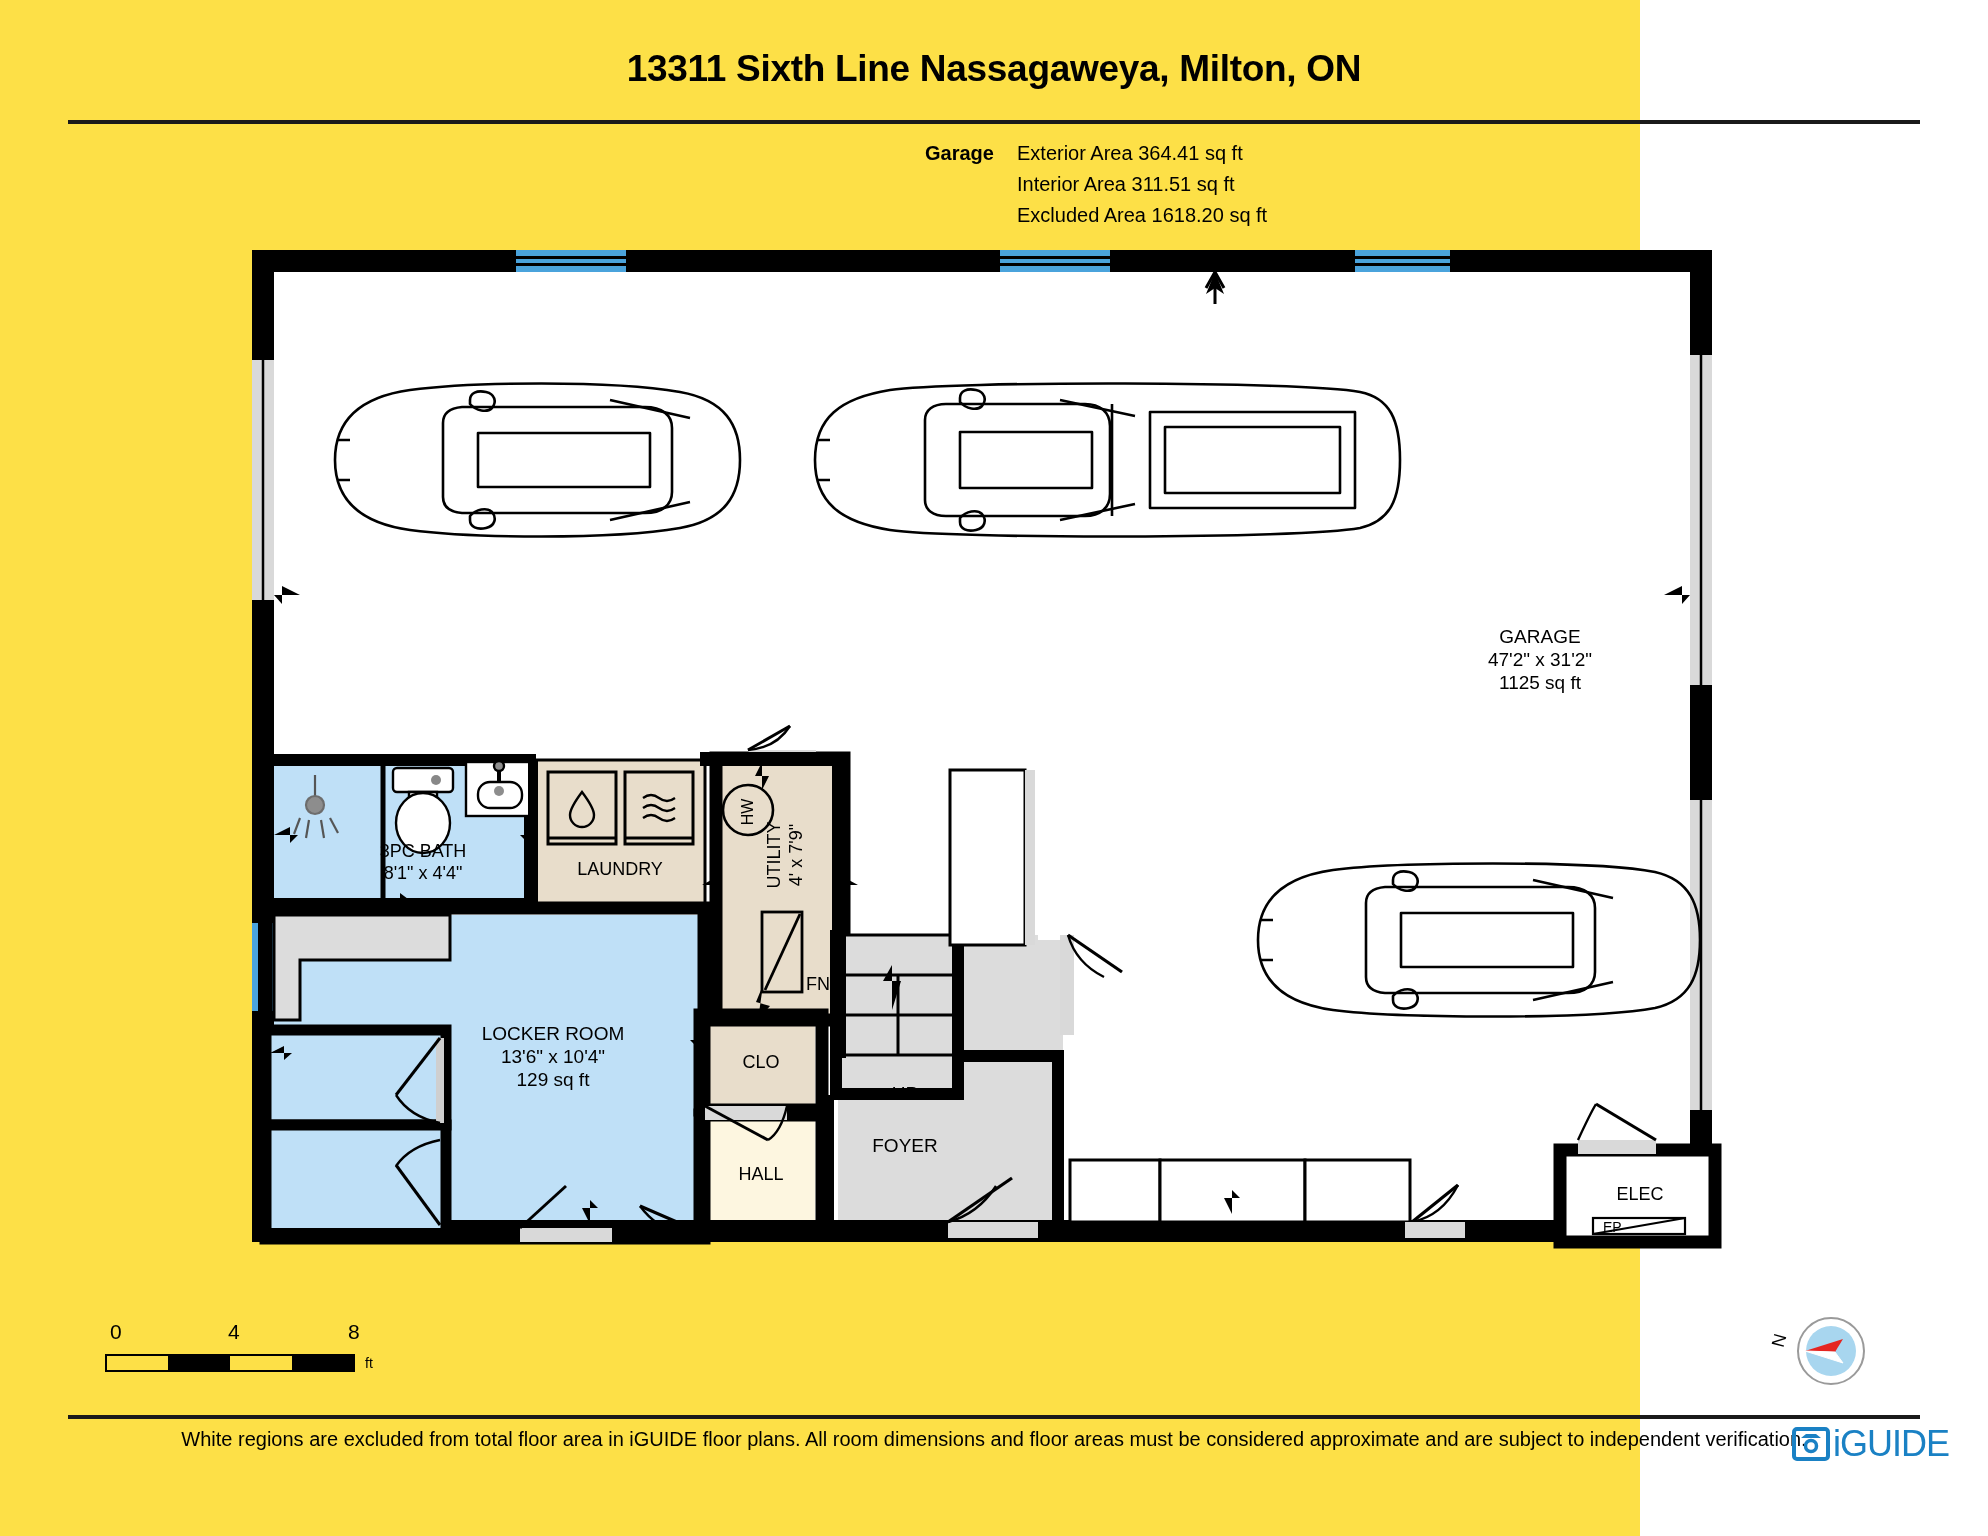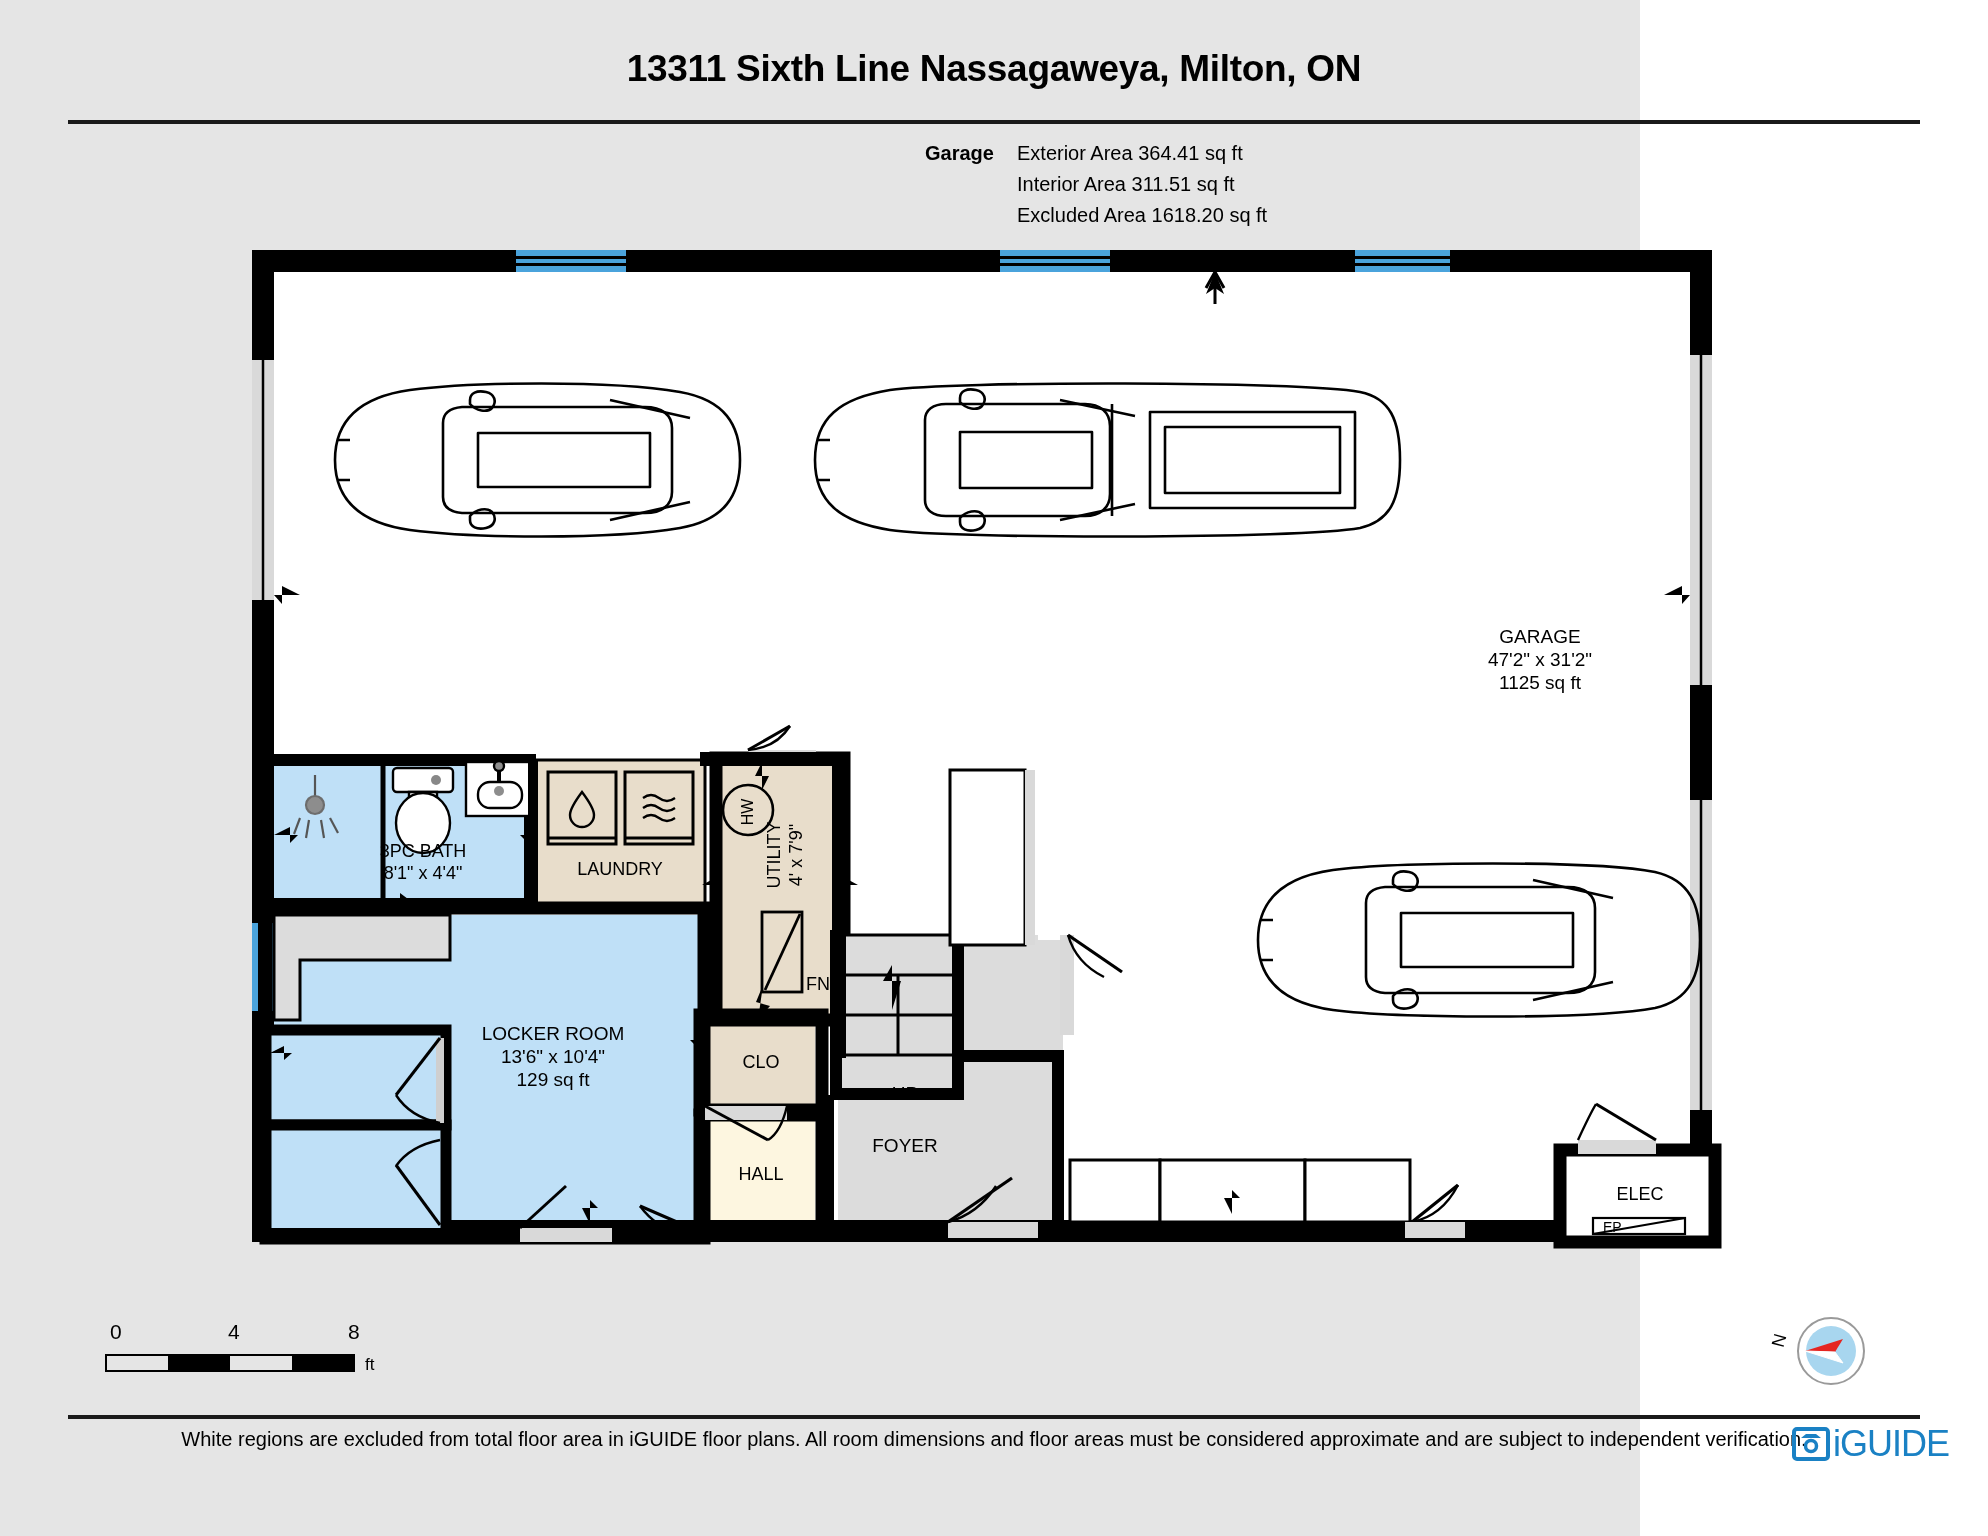--- a/index.html
+++ b/index.html
@@ -1,18 +1,18 @@
 <!DOCTYPE html>
 <html><head>
 <meta charset="utf-8">
 <style>
   html,body{margin:0;padding:0;background:#ffffff;}
   body{width:1988px;height:1536px;position:relative;font-family:"Liberation Sans",sans-serif;color:#000;overflow:hidden;}
 
-  #page{position:absolute;left:0;top:0;width:1640px;height:1536px;background:#e5e5e5;}
+  #page{position:absolute;left:0;top:0;width:1640px;height:1536px;background:#fde047;}
 
   
   .title{
     position:absolute;left:0;top:48px;width:1988px;text-align:center;
     font-size:37px;font-weight:bold;letter-spacing:-0.3px;
   }
   .hrule{
     position:absolute;left:68px;top:120px;width:1852px;height:4px;background:#1a1a1a;
   }
   .area-block{position:absolute;left:925px;top:138px;font-size:20px;line-height:31px;}
@@ -20,21 +20,21 @@
   .area-block .rows{position:absolute;left:92px;top:0;white-space:nowrap;}
 
   
   #plan{position:absolute;left:0px;top:0px;width:1988px;height:1300px;}
   svg{display:block;}
 
   
   .scalebar{position:absolute;left:105px;top:1354px;width:250px;height:18px;border:2px solid #000;box-sizing:border-box;}
   .scalebar i{position:absolute;top:0;height:14px;background:#000;display:block;}
   .sc-num{position:absolute;font-size:21px;}
-  .sc-ft{position:absolute;left:365px;top:1355px;font-size:17px;}
+  .sc-ft{position:absolute;left:365px;top:1355px;font-size:14px;}
 
   .prepared{position:absolute;left:0;top:1355px;width:1988px;text-align:center;font-size:21px;}
 
   .compass{position:absolute;left:1795px;top:1315px;width:72px;height:72px;}
   .compass-n{position:absolute;left:1773px;top:1330px;font-size:18px;transform:rotate(-75deg);}
 
   .footrule{position:absolute;left:68px;top:1415px;width:1852px;height:4px;background:#1a1a1a;}
   .disclaimer{position:absolute;left:0;top:1428px;width:1988px;text-align:center;font-size:20px;}
 
   .logo{position:absolute;left:1792px;top:1424px;display:flex;align-items:center;gap:3px;}

